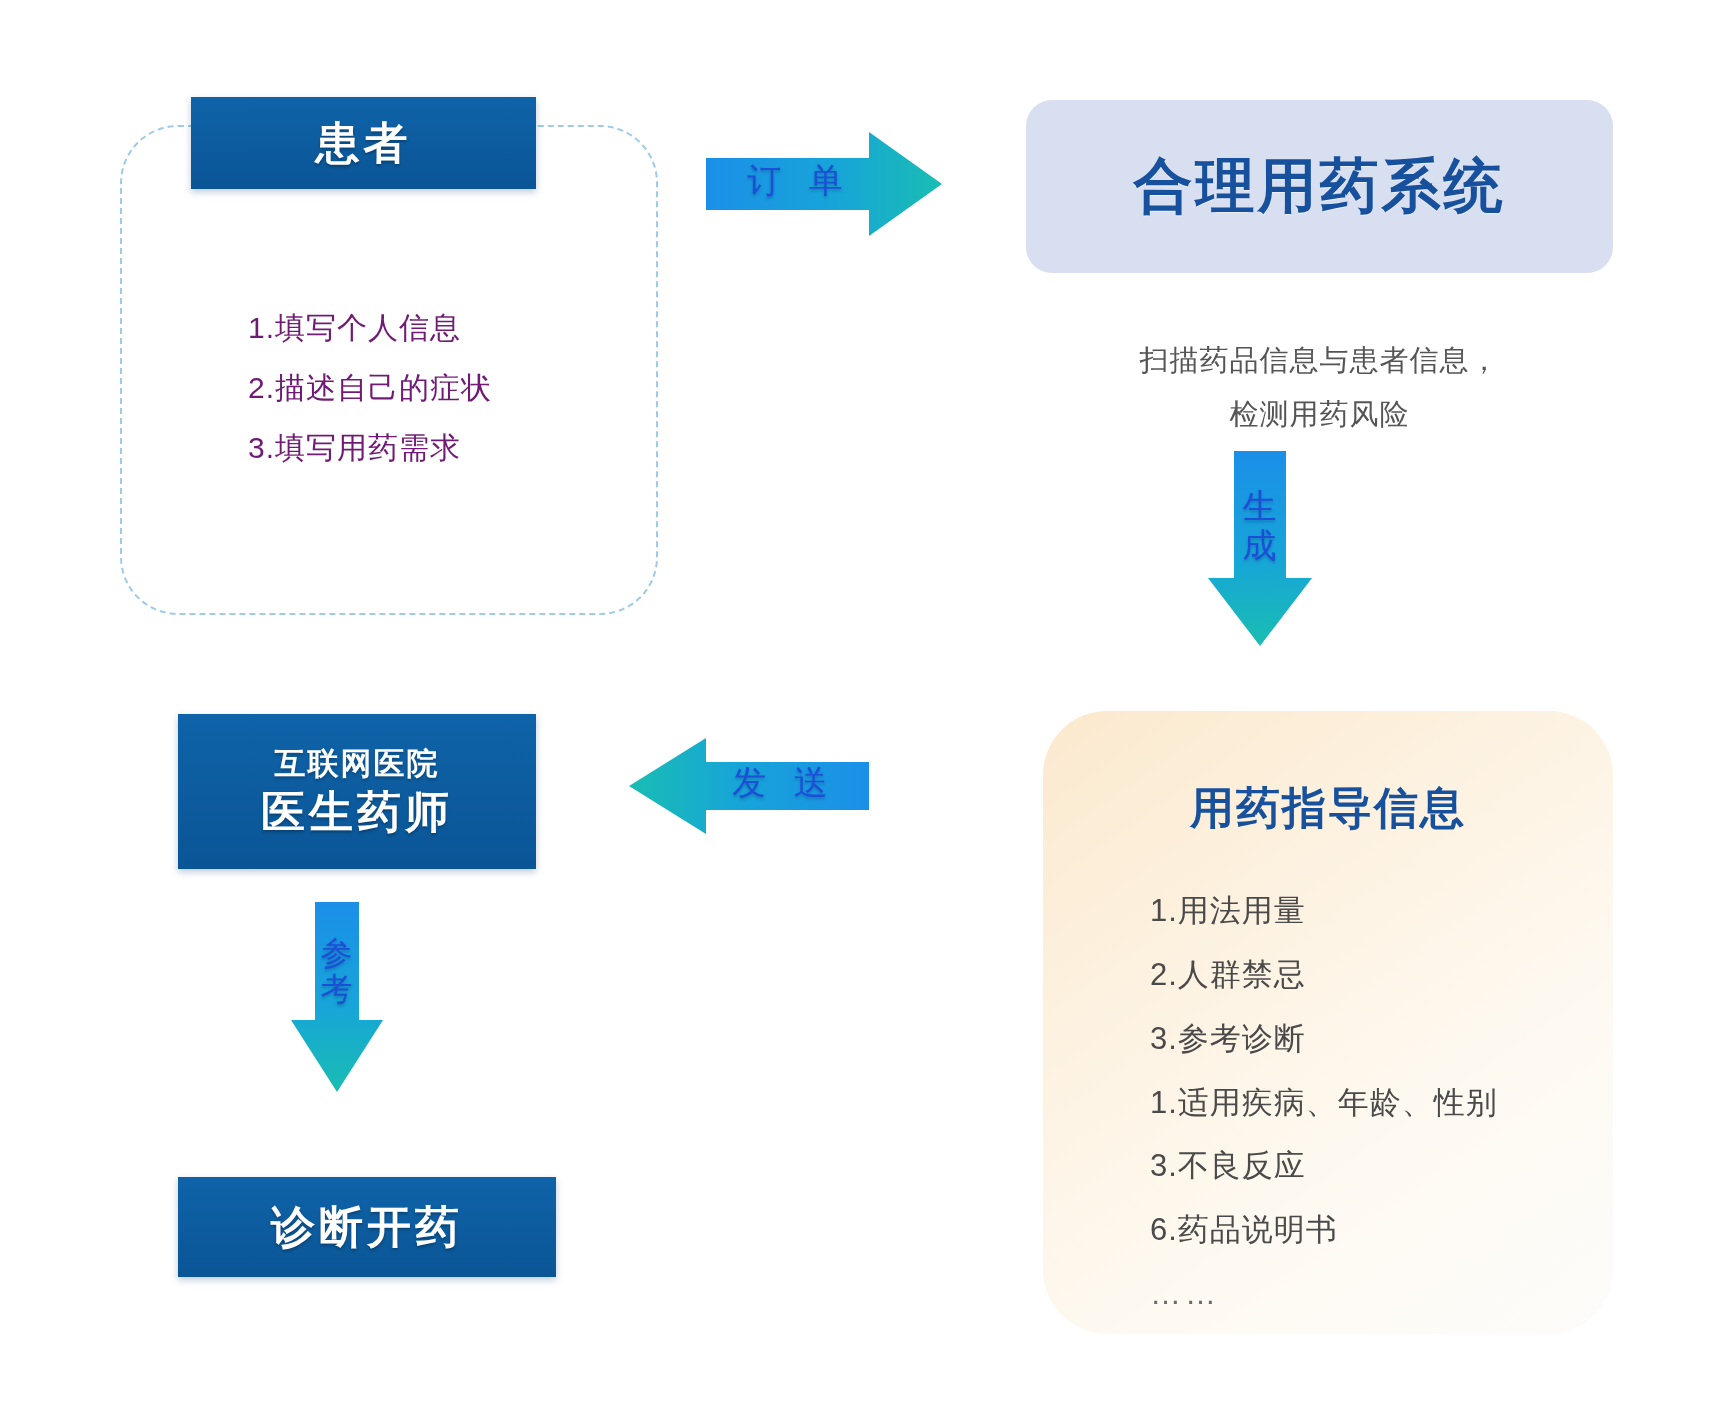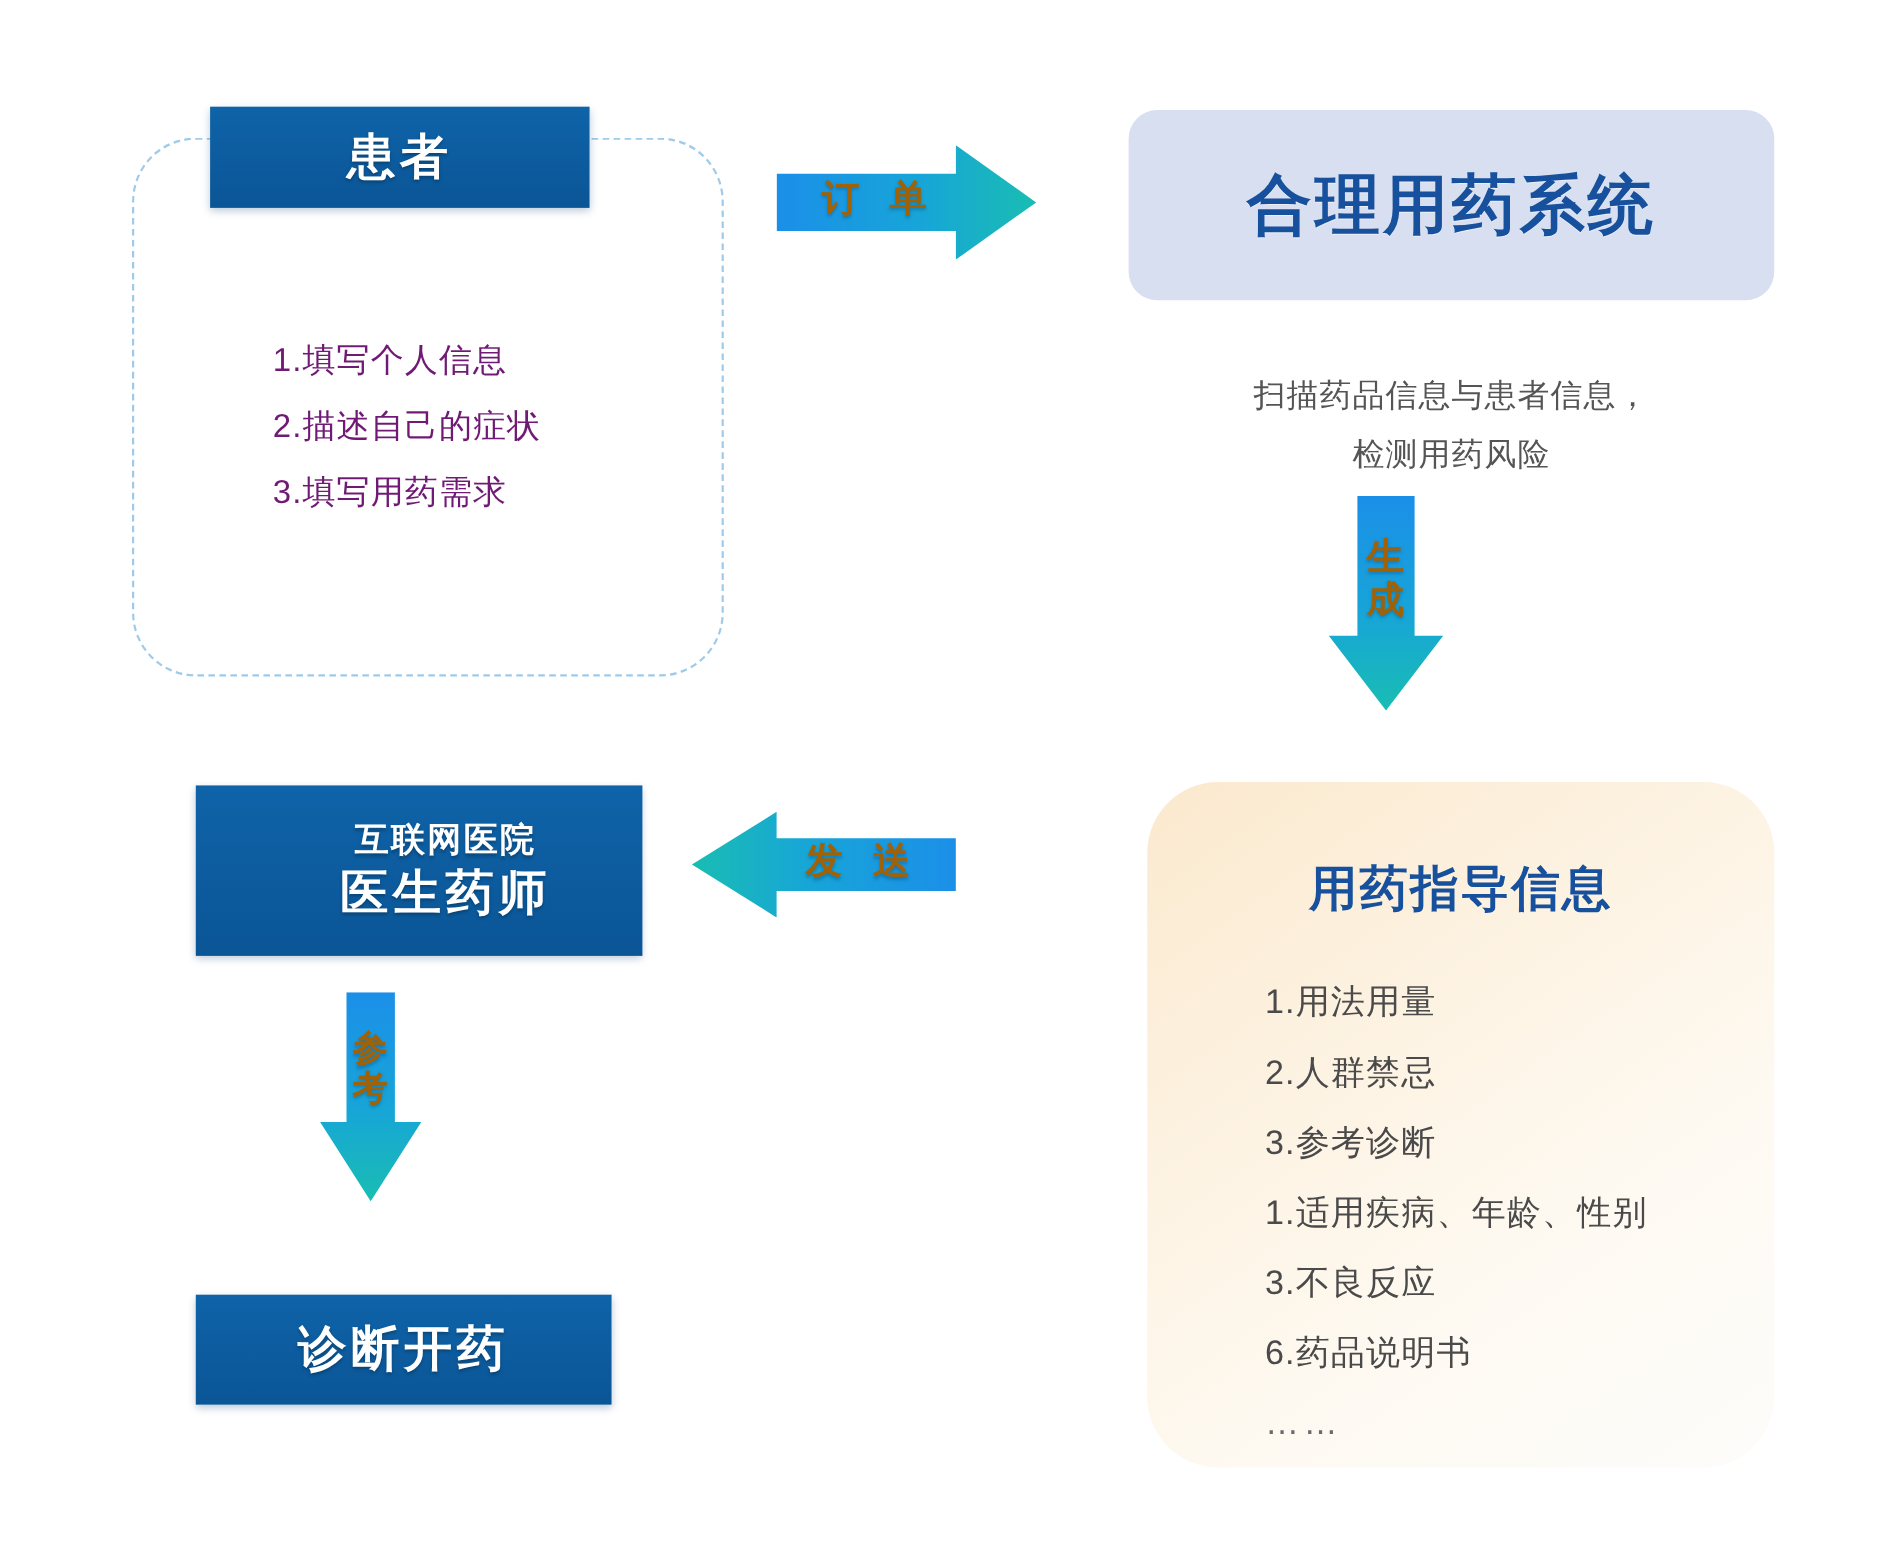--- a/index.html
+++ b/index.html
@@ -66,21 +66,20 @@
     width: 345px;
     height: 92px;
   }
   #clinician-box {
     left: 178px;
     top: 714px;
     width: 358px;
     height: 155px;
     justify-content: center;
     gap: 6px;
-    padding-left: 48px;
   }
   #prescribe-box {
     left: 178px;
     top: 1177px;
     width: 378px;
     height: 100px;
   }
 
   
   #patient-list {
@@ -160,22 +159,22 @@
     font-size: 31px;
     letter-spacing: 4px;
     color: #6b6b6b;
   }
 
   
   .arrow-wrap { position: absolute; }
   .arrow-wrap svg { display: block; }
   .arrow-label {
     position: absolute;
-    color: #a16207;
-    font-weight: bold;
+    color: #1d4ed8;
+    font-weight: normal;
     text-shadow: 0 2px 3px rgba(0,60,110,0.35);
     pointer-events: none;
   }
 
   
   #arrow-order { left: 706px; top: 132px; width: 236px; height: 104px; }
   #arrow-order .arrow-label {
     left: 0; right: 58px; top: 26px;
     text-align: center;
     font-size: 34px;

